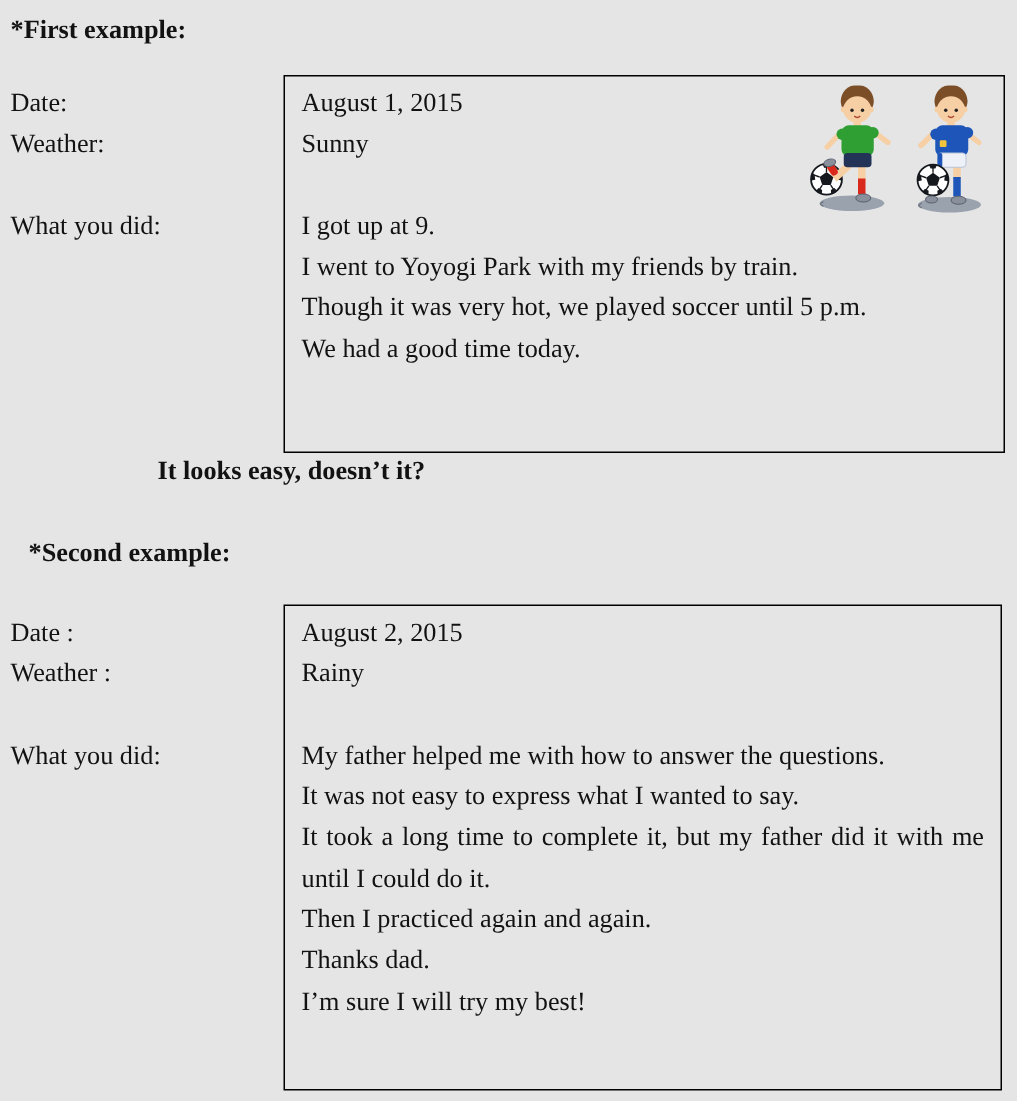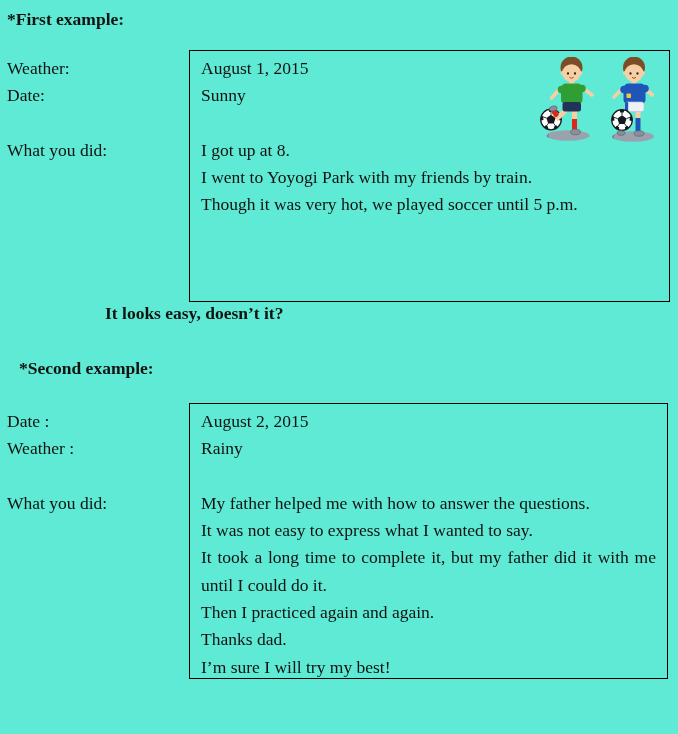--- a/index.html
+++ b/index.html
@@ -1,19 +1,19 @@
 <!DOCTYPE html>
 <html><head>
 <meta charset="utf-8">
 <style>
   html,body{margin:0;padding:0;background:#ffffff;}
   .sheet{
     position:relative;
     width:678px;height:734px;
-    background:#5eead4;
+    background:#e5e5e5;
     color:#121212;
     font-family:"Liberation Serif","DejaVu Serif",serif;
     font-size:17.5px;
     line-height:27.3px;
     overflow:hidden;
   }
   .abs{position:absolute;}
   .bold{font-weight:bold;}
   .heading-first{left:7px;top:6px;}
   .labels{position:absolute;left:7px;}
@@ -21,48 +21,49 @@
   .labels-second{top:408px;}
   .blank{height:27.3px;}
   .box{
     position:absolute;
     left:189px;
     border:1.5px solid #000000;
     box-sizing:border-box;
     overflow:hidden;
   }
   .box-first{top:50px;width:481px;height:252px;padding:4px 10px 0 11px;}
-  .box-second{top:403px;width:479px;height:276px;padding:4px 11px 0 11px;}
+  .box-second{top:403px;width:479px;height:324px;padding:4px 11px 0 11px;}
   .box p{margin:0;}
   .justify{text-align:justify;}
   .interlude{left:105px;top:300px;font-weight:bold;}
   .heading-second{left:7px;top:355px;margin-left:12px;}
   .kids{position:absolute;left:538px;top:57px;width:126px;height:85px;}
 </style>
 </head>
 <body>
 
 <div class="sheet">
 
   <div class="abs bold heading-first">*First example:</div>
 
   <div class="labels labels-first">
+    <div>Date:</div>
     <div>Weather:</div>
-    <div>Date:</div>
     <div class="blank"></div>
     <div>What you did:</div>
   </div>
 
   <div class="box box-first">
     <div>August 1, 2015</div>
     <div>Sunny</div>
     <div class="blank"></div>
-    <p>I got up at 8.</p>
+    <p>I got up at 9.</p>
     <p>I went to Yoyogi Park with my friends by train.</p>
     <p>Though it was very hot, we played soccer until 5 p.m.</p>
+    <p>We had a good time today.</p>
   </div>
 
   <svg class="kids" viewBox="0 0 126 85" aria-hidden="true">
     <defs>
       <g id="ball">
         <circle r="10.3" fill="#ffffff" stroke="#15181c" stroke-width="1.2"></circle>
         <path d="M0,-4.8 L4.6,-1.5 L2.8,3.9 L-2.8,3.9 L-4.6,-1.5 Z" fill="#15181c"></path>
         <g stroke="#15181c" stroke-width="0.9">
           <line x1="0" y1="-4.8" x2="0" y2="-9.8"></line>
           <line x1="4.6" y1="-1.5" x2="9.4" y2="-3.2"></line>

